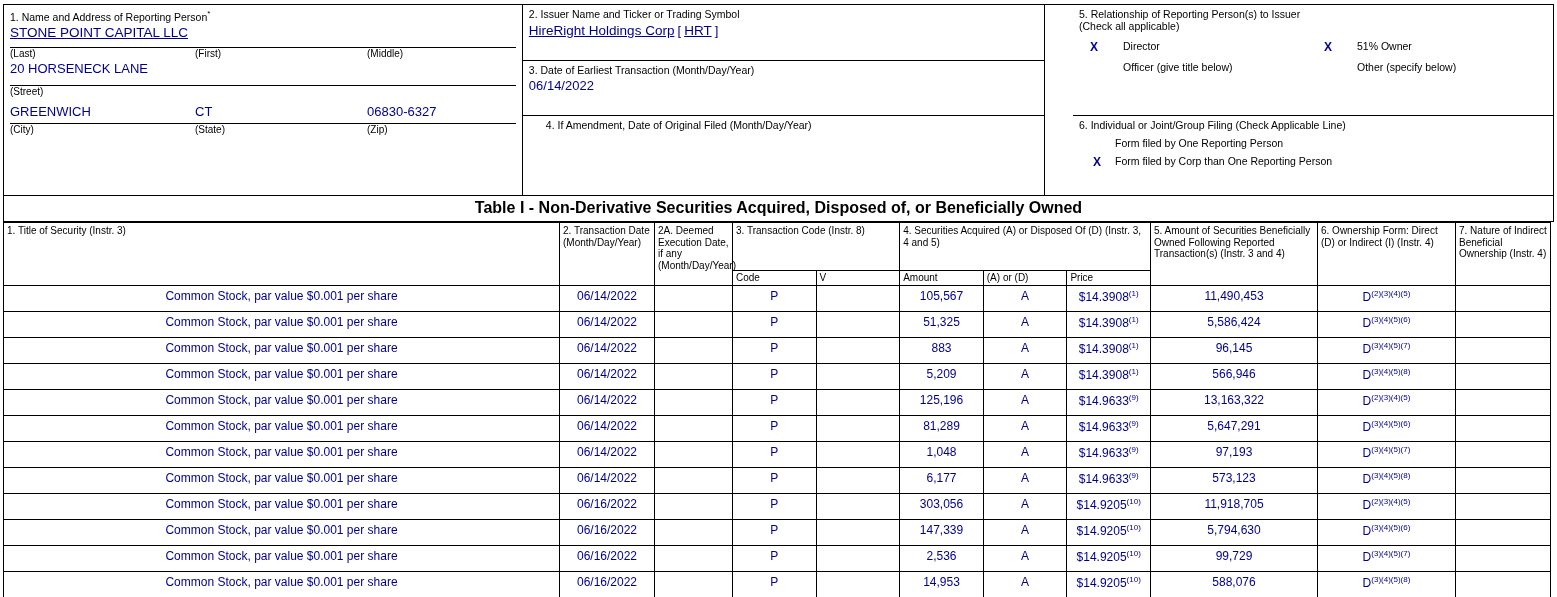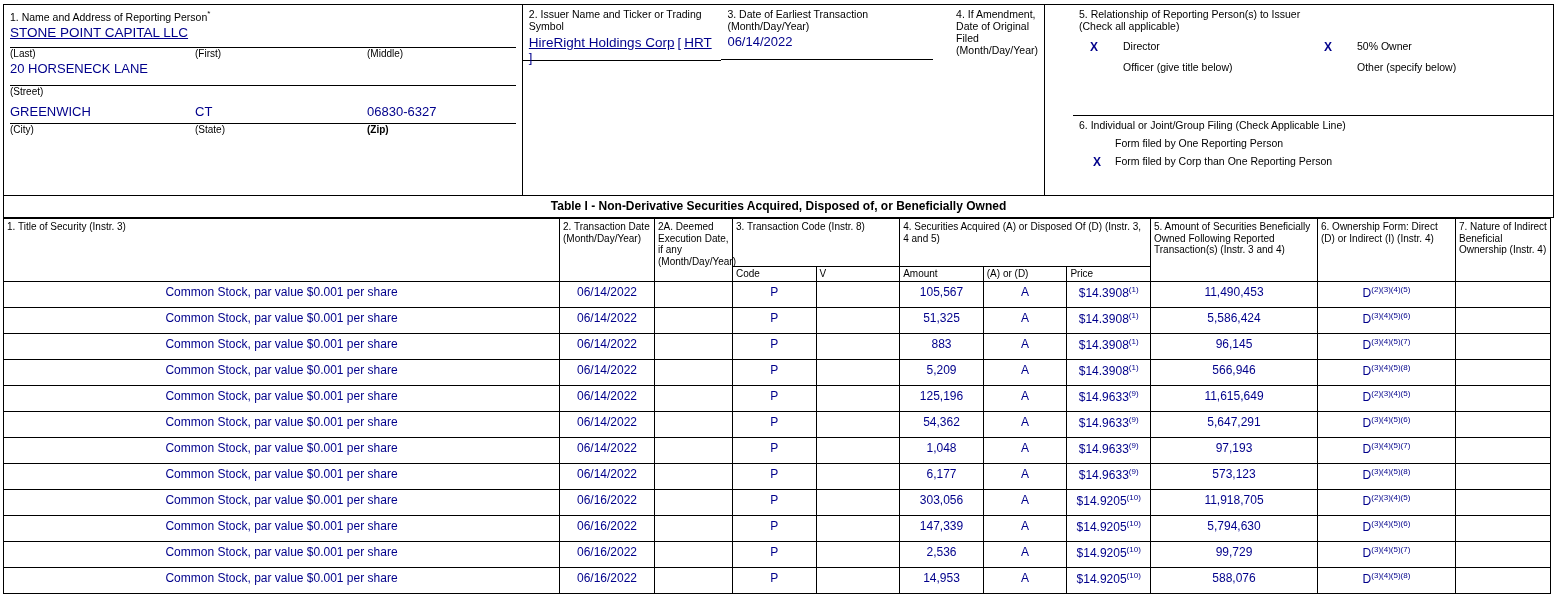--- a/index.html
+++ b/index.html
@@ -36,21 +36,21 @@
     border-right: 1px solid #000;
     box-sizing: border-box;
     padding: 3px 6px 0 6px;
     position: relative;
   }
   .hdr-col2 {
     width: 545px;
     border-right: 1px solid #000;
     box-sizing: border-box;
     display: flex;
-    flex-direction: row;
+    flex-direction: column;
   }
   .hdr-col3 {
     flex: 1;
     box-sizing: border-box;
     display: flex;
     flex-direction: column;
     margin-left: 28px;
   }
   .box-label {
     font-size: 10.5px;
@@ -87,21 +87,21 @@
     font-size: 10px;
     margin-top: 0;
     color: #000;
   }
   .sub-last { width: 185px; }
   .sub-first { width: 172px; }
   .sub-middle { width: 120px; }
   .sub-street { width: 185px; }
   .sub-city { width: 185px; }
   .sub-state { width: 172px; }
-  .sub-zip { width: 120px; font-weight: bold; }
+  .sub-zip { width: 120px; }
   .city-row {
     display: flex;
     align-items: flex-end;
   }
   .city-v { width: 185px; }
   .state-v { width: 172px; }
   .zip-v { width: 120px; }
 
   .hdr2-box {
     border-bottom: 1px solid #000;
@@ -158,21 +158,21 @@
 
   
   .table-title {
     width: 1551px;
     margin: 0 0 0 3px;
     border: 1px solid #000;
     border-top: none;
     box-sizing: border-box;
     text-align: center;
     font-weight: bold;
-    font-size: 12px;
+    font-size: 16px;
     padding: 3px 0 4px 0;
   }
   table.t1 {
     width: 1548px;
     margin: 0 0 16px 3px;
     border-collapse: collapse;
     table-layout: fixed;
   }
   table.t1 th, table.t1 td {
     border: 1px solid #000;
@@ -293,21 +293,21 @@
         <div class="box-label">5. Relationship of Reporting Person(s) to Issuer</div>
         <div class="box-label">(Check all applicable)</div>
         <div class="chk-grid">
           <div class="chk-row">
             <div class="chk-cell">
               <span class="x-mark">X</span>
               <span class="chk-txt">Director</span>
             </div>
             <div class="chk-cell">
               <span class="x-mark">X</span>
-              <span class="chk-txt">50% Owner</span>
+              <span class="chk-txt">51% Owner</span>
             </div>
           </div>
           <div class="chk-row">
             <div class="chk-cell">
               <span class="x-mark"></span>
               <span class="chk-txt">Officer (give title below)</span>
             </div>
             <div class="chk-cell">
               <span class="x-mark"></span>
               <span class="chk-txt">Other (specify below)</span>
@@ -406,31 +406,31 @@
         </tr>
         <tr>
           <td class="col1 left"><span>Common Stock, par value $0.001 per share</span></td>
           <td class="col2"><span>06/14/2022</span></td>
           <td class="col3"><span></span></td>
           <td class="col4"><span>P</span></td>
           <td class="col5"><span></span></td>
           <td class="col6"><span>125,196</span></td>
           <td class="col7"><span>A</span></td>
           <td class="col8"><span>$14.9633</span><sup>(9)</sup></td>
-          <td class="col9"><span>11,615,649</span></td>
+          <td class="col9"><span>13,163,322</span></td>
           <td class="col10"><span>D</span><sup>(2)(3)(4)(5)</sup></td>
           <td class="col11"><span></span></td>
         </tr>
         <tr>
           <td class="col1 left"><span>Common Stock, par value $0.001 per share</span></td>
           <td class="col2"><span>06/14/2022</span></td>
           <td class="col3"><span></span></td>
           <td class="col4"><span>P</span></td>
           <td class="col5"><span></span></td>
-          <td class="col6"><span>54,362</span></td>
+          <td class="col6"><span>81,289</span></td>
           <td class="col7"><span>A</span></td>
           <td class="col8"><span>$14.9633</span><sup>(9)</sup></td>
           <td class="col9"><span>5,647,291</span></td>
           <td class="col10"><span>D</span><sup>(3)(4)(5)(6)</sup></td>
           <td class="col11"><span></span></td>
         </tr>
         <tr>
           <td class="col1 left"><span>Common Stock, par value $0.001 per share</span></td>
           <td class="col2"><span>06/14/2022</span></td>
           <td class="col3"><span></span></td>

